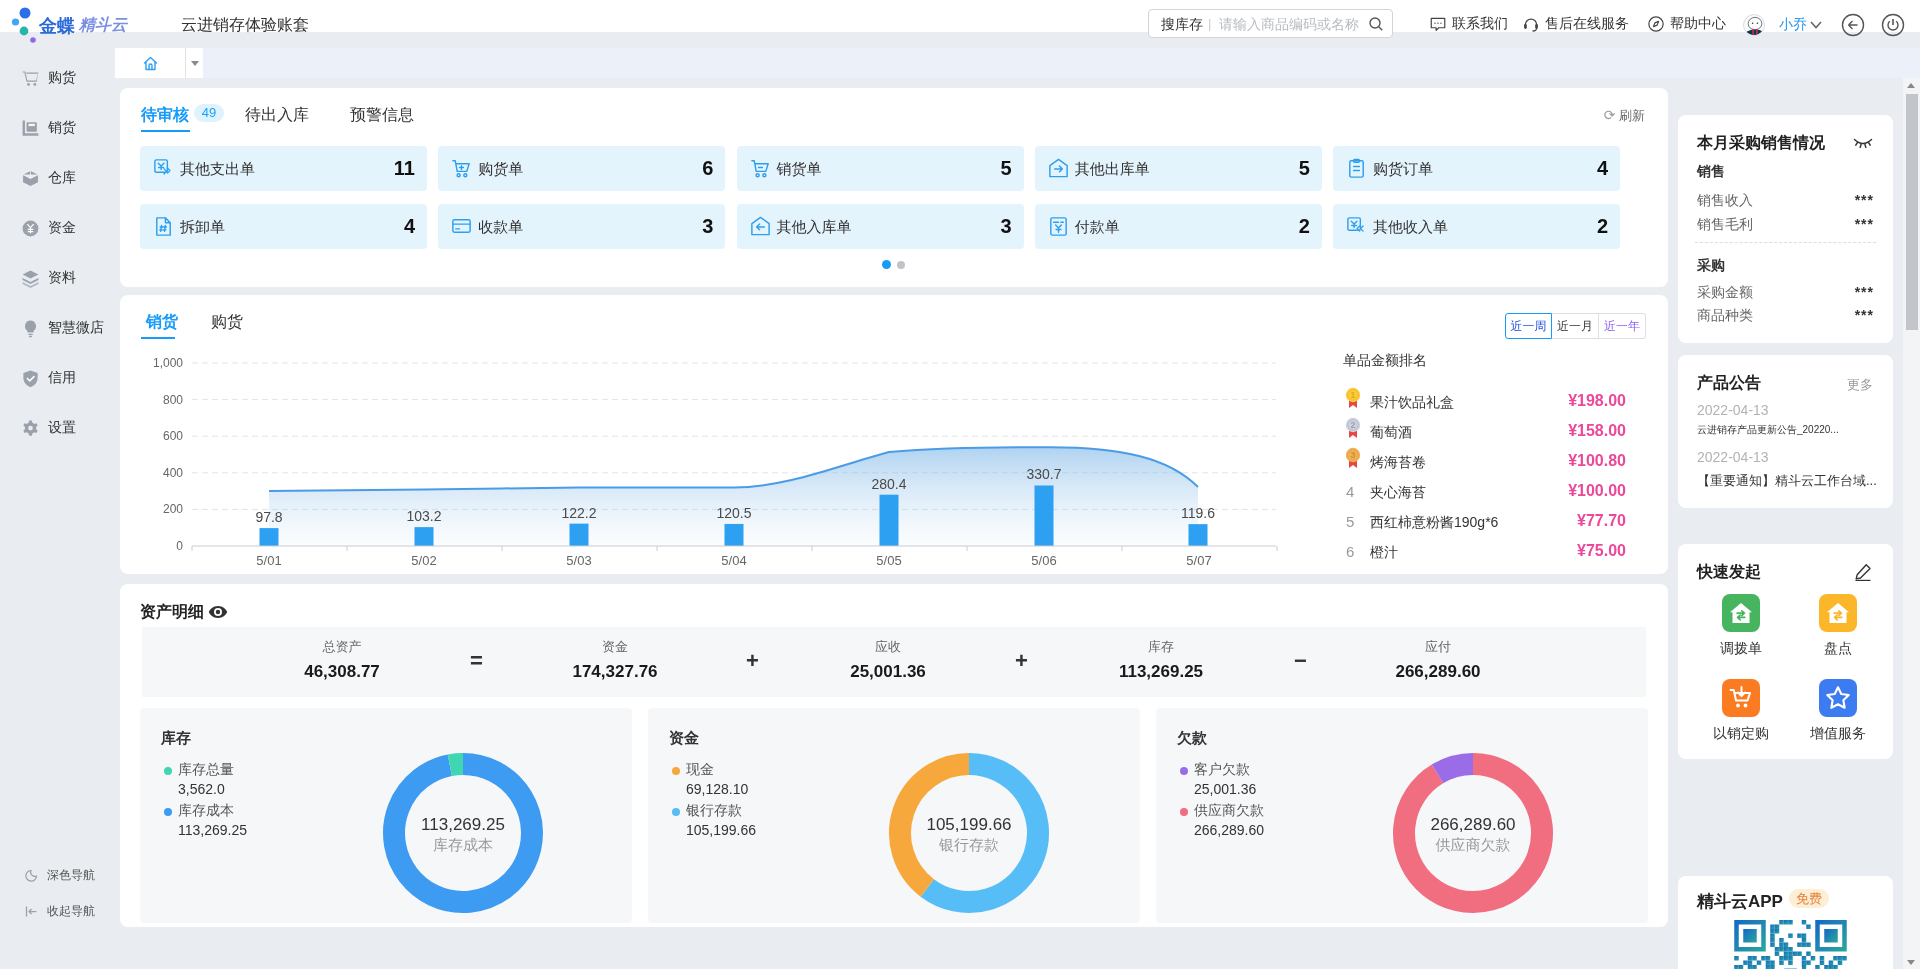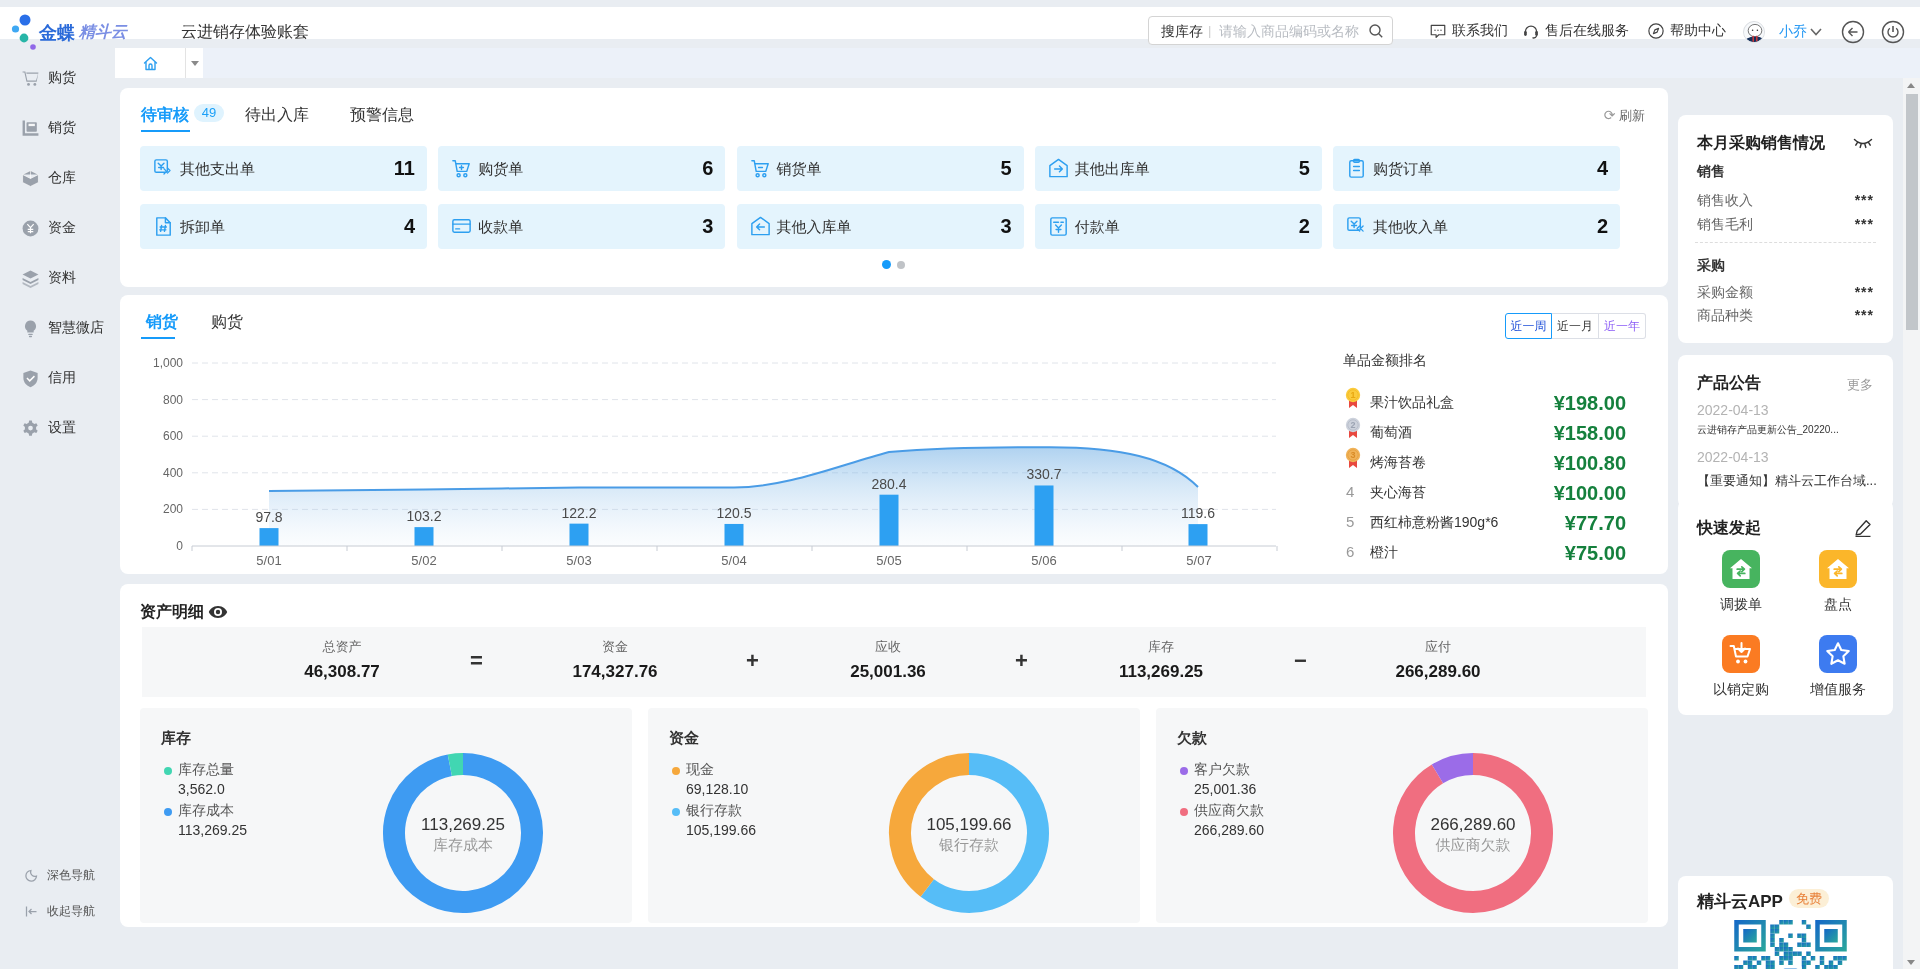--- a/index.html
+++ b/index.html
@@ -1,21 +1,21 @@
 <!DOCTYPE html>
 <html><head>
 <meta charset="utf-8">
 <style>
 * { margin:0; padding:0; box-sizing:border-box; }
 html,body { width:1920px; height:969px; overflow:hidden; font-family:"Liberation Sans", sans-serif; background:#E9EDF2; }
 .abs { position:absolute; }
 #stage { position:relative; width:1920px; height:969px; }
 
 
-#header { position:absolute; left:0; top:7px; width:1920px; height:32px; background:#fff; z-index:20; }
+#header { position:absolute; left:0; top:0; width:1920px; height:32px; background:#fff; z-index:20; }
 .hd-title { position:absolute; left:181px; top:15px; font-size:16px; color:#333; }
 .searchbox { position:absolute; left:1148px; top:9px; width:245px; height:29px; border:1px solid #d4d4d4; border-radius:4px; background:#fff; }
 .searchbox .s1 { position:absolute; left:12px; top:6px; font-size:14px; color:#333; }
 .searchbox .sep { position:absolute; left:59px; top:6px; font-size:13px; color:#ccc; }
 .searchbox .s2 { position:absolute; left:70px; top:6px; font-size:14px; color:#b8bcc2; }
 .hlink { position:absolute; top:0; height:48px; display:flex; align-items:center; gap:5px; font-size:14px; color:#333; }
 
 
 #tabstrip { position:absolute; left:115px; top:48px; width:1805px; height:30px; background:#ECF1F9; }
 #tab-home { position:absolute; left:0; top:0; width:70px; height:30px; background:#fff; display:flex; align-items:center; justify-content:center; }
@@ -41,21 +41,21 @@
 .tile .lb { position:absolute; left:40px; top:14px; font-size:15px; color:#333; }
 .tile .num { position:absolute; right:12px; top:11px; font-size:20px; font-weight:bold; color:#111; }
 .tile svg { position:absolute; left:12px; top:11px; }
 
 
 .ylab { position:absolute; width:40px; text-align:right; font-size:12px; color:#666; }
 .xlab { position:absolute; width:60px; text-align:center; font-size:13px; color:#666; }
 .blab { position:absolute; width:60px; text-align:center; font-size:14px; color:#4a4a4a; }
 .rk-row { position:absolute; left:1223px; width:283px; height:30px; }
 .rk-name { position:absolute; left:27px; top:8px; font-size:14px; color:#333; }
-.rk-price { position:absolute; right:0px; top:6px; font-size:20px; font-weight:bold; color:#15803d; }
+.rk-price { position:absolute; right:0px; top:6px; font-size:16px; font-weight:bold; color:#ec4899; }
 .rk-idx { position:absolute; left:3px; top:7px; font-size:15px; color:#999; }
 
 
 .fx-item { position:absolute; top:0; width:160px; text-align:center; }
 .fx-item .fl { font-size:13px; color:#666; margin-top:11px; }
 .fx-item .fv { font-size:17px; font-weight:bold; color:#1a1a1a; margin-top:6px; }
 .fx-op { position:absolute; top:21px; font-size:22px; color:#333; font-weight:bold; }
 .panel { position:absolute; top:124px; height:215px; background:#F6F7F8; border-radius:4px; }
 .panel .pt { position:absolute; left:21px; top:21px; font-size:15px; font-weight:bold; color:#333; }
 .lg-dot { position:absolute; left:24px; width:8px; height:8px; border-radius:50%; }
@@ -401,21 +401,21 @@
 
   <div class="card rc" style="top:327px; height:153px;">
     <div class="rc-title">产品公告</div>
     <div style="position:absolute; right:20px; top:21px; font-size:13px; color:#999;">更多</div>
     <div style="position:absolute; left:19px; top:47px; font-size:14px; color:#b3b3b3;">2022-04-13</div>
     <div style="position:absolute; left:19px; top:68px; font-size:10px; color:#333;">云进销存产品更新公告_20220...</div>
     <div style="position:absolute; left:19px; top:94px; font-size:14px; color:#b3b3b3;">2022-04-13</div>
     <div style="position:absolute; left:19px; top:117px; font-size:13px; color:#333;">【重要通知】精斗云工作台域...</div>
   </div>
 
-  <div class="card rc" style="top:472px; height:215px;">
+  <div class="card rc" style="top:516px; height:215px;">
     <div class="rc-title">快速发起</div>
     <svg width="18" height="18" viewBox="0 0 18 18" style="position:absolute; right:21px; top:19px;">
         <path d="M12.2 1.8 L16 5.6 L6.5 15 L2.2 15.9 L3.2 11.7 Z" fill="none" stroke="#333" stroke-width="1.4" stroke-linejoin="round"></path>
         <line x1="1.5" y1="17.5" x2="16.5" y2="17.5" stroke="#333" stroke-width="1.4"></line>
       </svg>
     <div id="quick">
         <div class="qi" style="left:44px; top:50px; background:#47B45F;">
           <svg width="26" height="26" viewBox="0 0 26 26">
             <path d="M13 3 L24 12.2 L21.5 12.2 L21.5 23 L4.5 23 L4.5 12.2 L2 12.2 Z" fill="#fff"></path>
             <path d="M9.2 13.2 L16 13.2 M13.8 10.8 L16.4 13.2 L13.8 15.6" stroke="#47B45F" stroke-width="1.7" fill="none" stroke-linecap="round" stroke-linejoin="round"></path>

